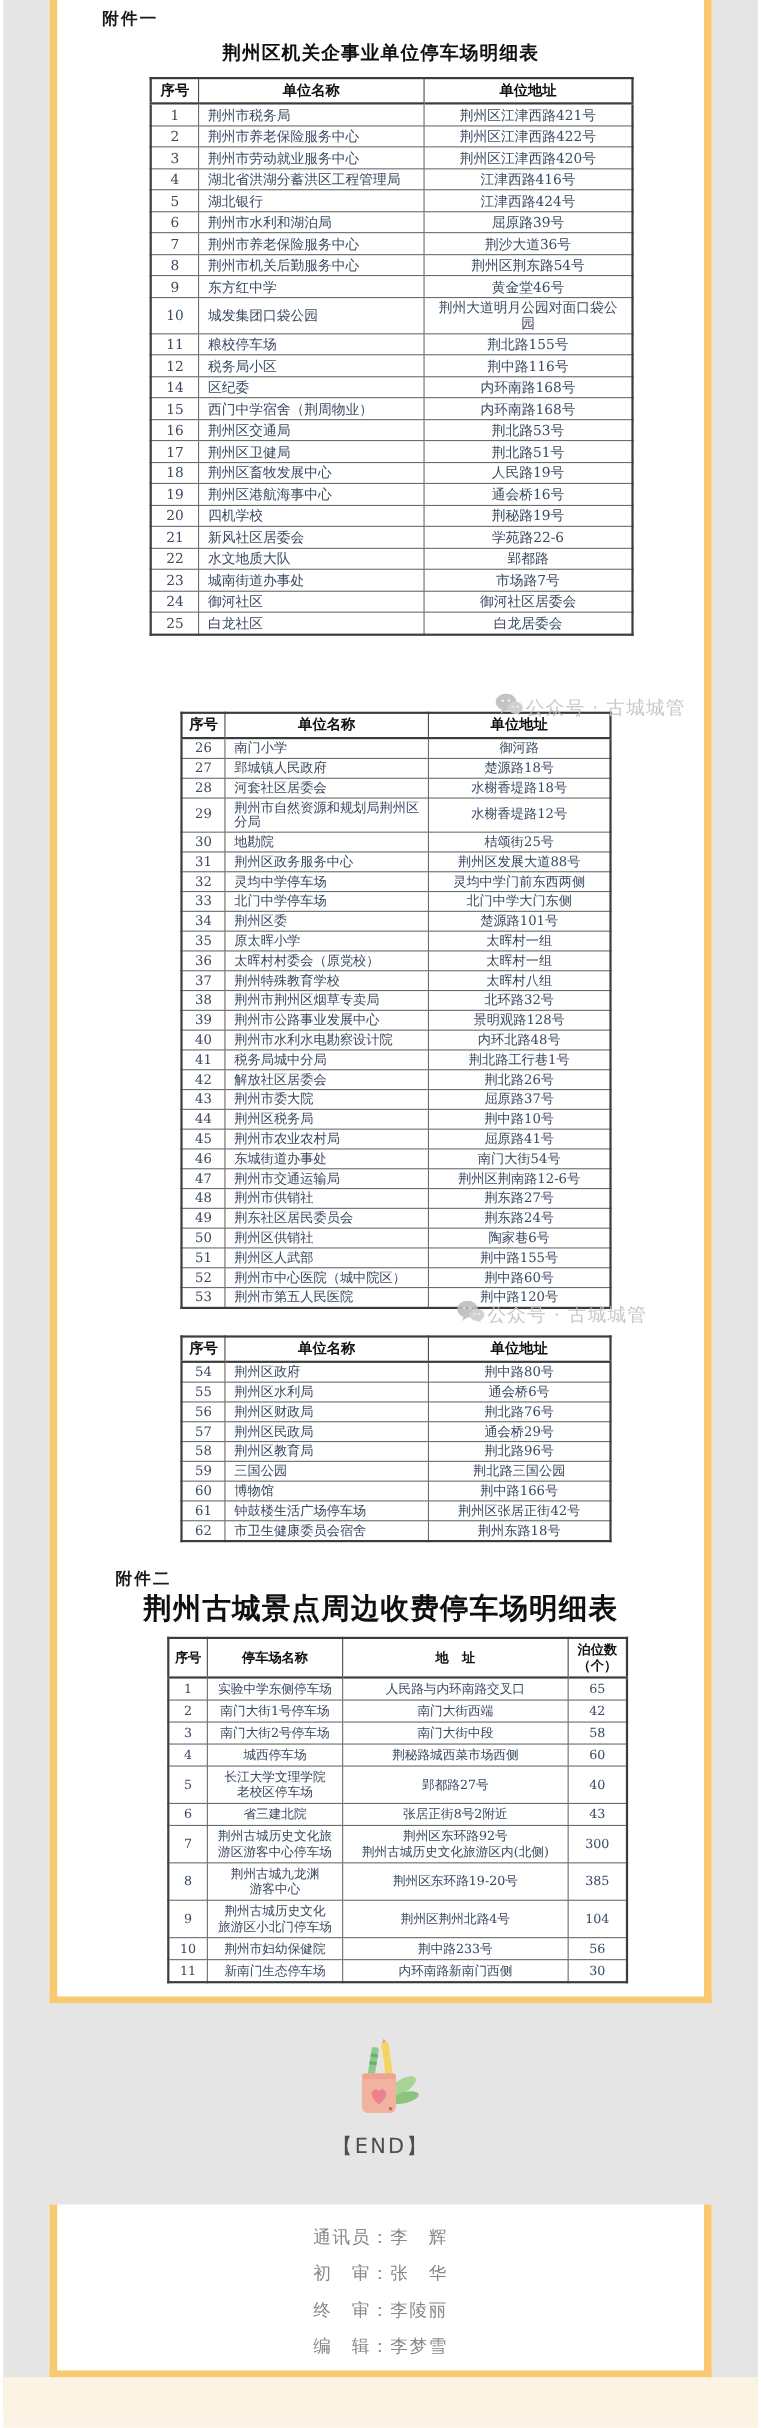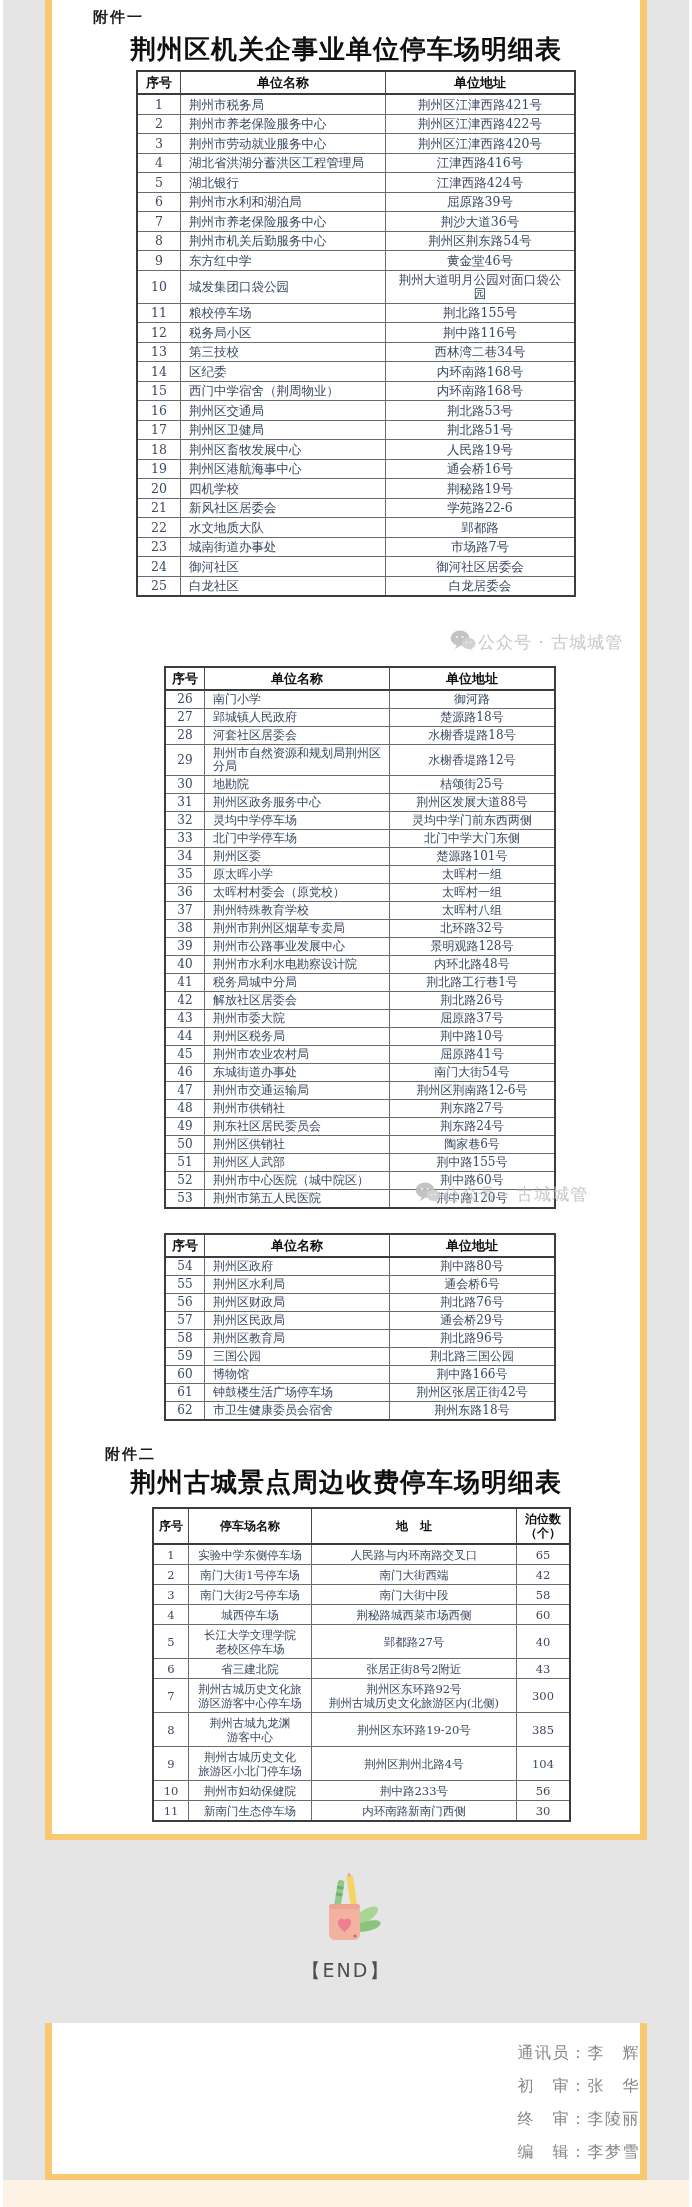--- a/index.html
+++ b/index.html
@@ -26,21 +26,21 @@
   
   .att-label{
     font-size:15px;line-height:18px;font-weight:700;color:#1a1a1a;
     letter-spacing:2px;margin-left:41px;
     font-family:"DejaVu Sans","Liberation Sans",sans-serif;
   }
   .att-label.att2{margin-left:53px;margin-top:24px;}
   .doc-title{
     margin:10px 0 0 0;text-align:center;
     font-family:"DejaVu Serif","Liberation Serif",serif;
-    font-size:26px;line-height:26px;font-weight:800;color:#0f0f0f;letter-spacing:1px;
+    font-size:17px;line-height:26px;font-weight:800;color:#0f0f0f;letter-spacing:1px;
   }
   .doc-title.second{font-size:26px;margin-top:6px;}
   
   table.tbl{
     border-collapse:collapse;table-layout:fixed;background:#fff;
     border:2px solid #3c3c3c;
     font-family:"DejaVu Serif","Liberation Serif",serif;
   }
   .tbl th{
     border:1px solid #4a4a4a;border-bottom:2px solid #3c3c3c;
@@ -77,21 +77,21 @@
   .wm2{left:363px;top:1182px;}
   
   .end-section{height:183px;text-align:center;overflow:hidden;}
   .end-icon{margin-top:32px;}
   .end-label{
     margin-top:8px;font-size:19px;line-height:20px;color:#4f4f4f;
     letter-spacing:2px;font-family:"DejaVu Sans","Liberation Sans",sans-serif;
   }
   
   .credit-line{
-    text-align:right;font-size:16px;line-height:33px;color:#878787;
+    text-align:center;font-size:16px;line-height:33px;color:#878787;
     letter-spacing:1.5px;font-family:"DejaVu Sans","Liberation Sans",sans-serif;
   }
   .cream-strip{height:50px;background:#fcf3e4;}
 </style>
 </head>
 <body>
 
 <div class="page">
 
   <div class="panel main-panel">
@@ -161,25 +161,20 @@
           </tr>
           <tr>
             <td class="c0">11</td>
             <td class="c1">粮校停车场</td>
             <td class="c2">荆北路155号</td>
           </tr>
           <tr>
             <td class="c0">12</td>
             <td class="c1">税务局小区</td>
             <td class="c2">荆中路116号</td>
-          </tr>
-          <tr>
-            <td class="c0">13</td>
-            <td class="c1">第三技校</td>
-            <td class="c2">西林湾二巷34号</td>
           </tr>
           <tr>
             <td class="c0">14</td>
             <td class="c1">区纪委</td>
             <td class="c2">内环南路168号</td>
           </tr>
           <tr>
             <td class="c0">15</td>
             <td class="c1">西门中学宿舍（荆周物业）</td>
             <td class="c2">内环南路168号</td>

